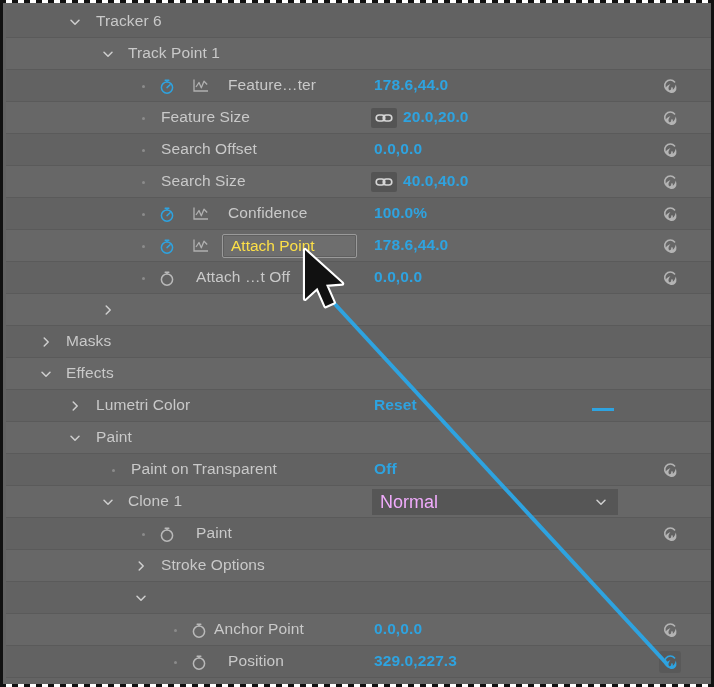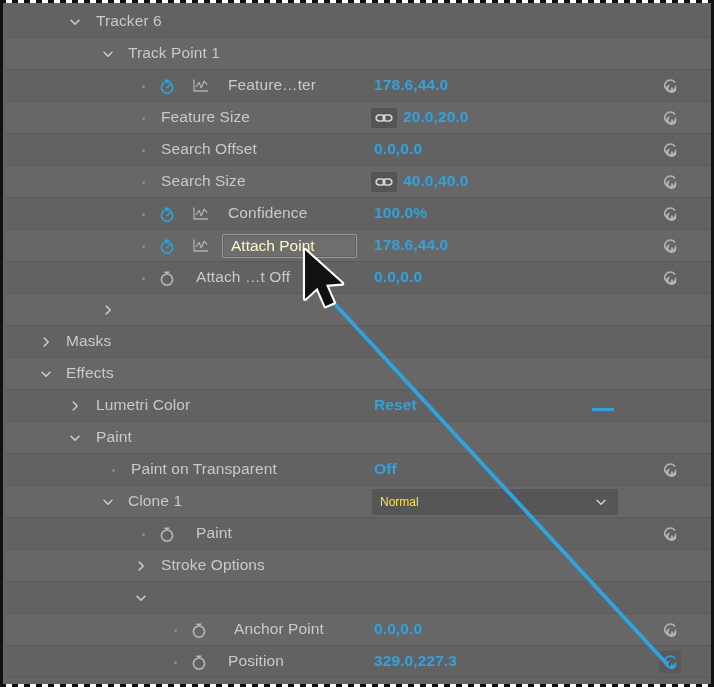--- a/index.html
+++ b/index.html
@@ -63,21 +63,21 @@
 
   
   .namefield {
     position:absolute;
     height:24px;
     background:#6e6e6e;
     border:1px solid #9a9a9a;
     border-radius:2px;
     display:flex; align-items:center;
     padding:0 8px;
-    color:#fef9c3;
+    color:#fde047;
     font-size:15.5px;
     box-shadow: inset 0 0 0 1px #5f5f5f;
   }
 
   
   .val {
     position:absolute;
     color:#2ea3e0;
     font-size:15.5px;
     font-weight:bold;
@@ -97,21 +97,21 @@
 
   
   .dd {
     position:absolute;
     height:26px;
     background:#565656;
     display:flex; align-items:center;
     padding:0 8px;
     cursor:pointer;
   }
-  .dd .ddlabel { color:#fde047; font-size:12px; }
+  .dd .ddlabel { color:#f0abfc; font-size:18px; }
   .dd .ddarrow { position:absolute; right:10px; top:6px; }
 
   
   .dashes {
     position:absolute;
     color:#2ea3e0; font-size:15px; font-weight:bold;
     letter-spacing:-1px;
   }
 
   
@@ -381,21 +381,21 @@
         </div>
         <div class="row shade2" style="top: 608px;">
           <div class="dot" style="left:168px;top:15px;"></div>
           <div class="sw" style="left:184px;top:7px;">
             <svg width="18" height="18" viewBox="0 0 18 18">
               <circle cx="9" cy="10.6" r="5.6" fill="none" stroke="#b9b9b9" stroke-width="1.5"></circle>
               <path d="M7.2 3.2 L10.8 3.2" stroke="#b9b9b9" stroke-width="1.5" stroke-linecap="round"></path>
               <path d="M9 3.2 L9 5.0" stroke="#b9b9b9" stroke-width="1.5"></path>
             </svg>
           </div>
-          <div class="lbl" style="left:228px;top:6px;">Anchor Point</div>
+          <div class="lbl" style="left:208px;top:6px;">Anchor Point</div>
           <div class="val" style="left:368px;top:6px;">0.0,0.0</div>
           <div class="pw" style="left:653px;top:5px;">
             <svg width="22" height="22" viewBox="0 0 22 22">
               <path d="M15.6 7.0 A5.6 5.6 0 1 0 16.6 12.6 A4.0 4.0 0 1 1 9.2 11.2 A2.6 2.6 0 1 0 13.0 13.0" fill="none" stroke="#b4b4b4" stroke-width="1.6" stroke-linecap="round"></path>
             </svg>
           </div>
         </div>
         <div class="row shade" style="top: 640px;">
           <div class="dot" style="left:168px;top:15px;"></div>
           <div class="sw" style="left:184px;top:7px;">

